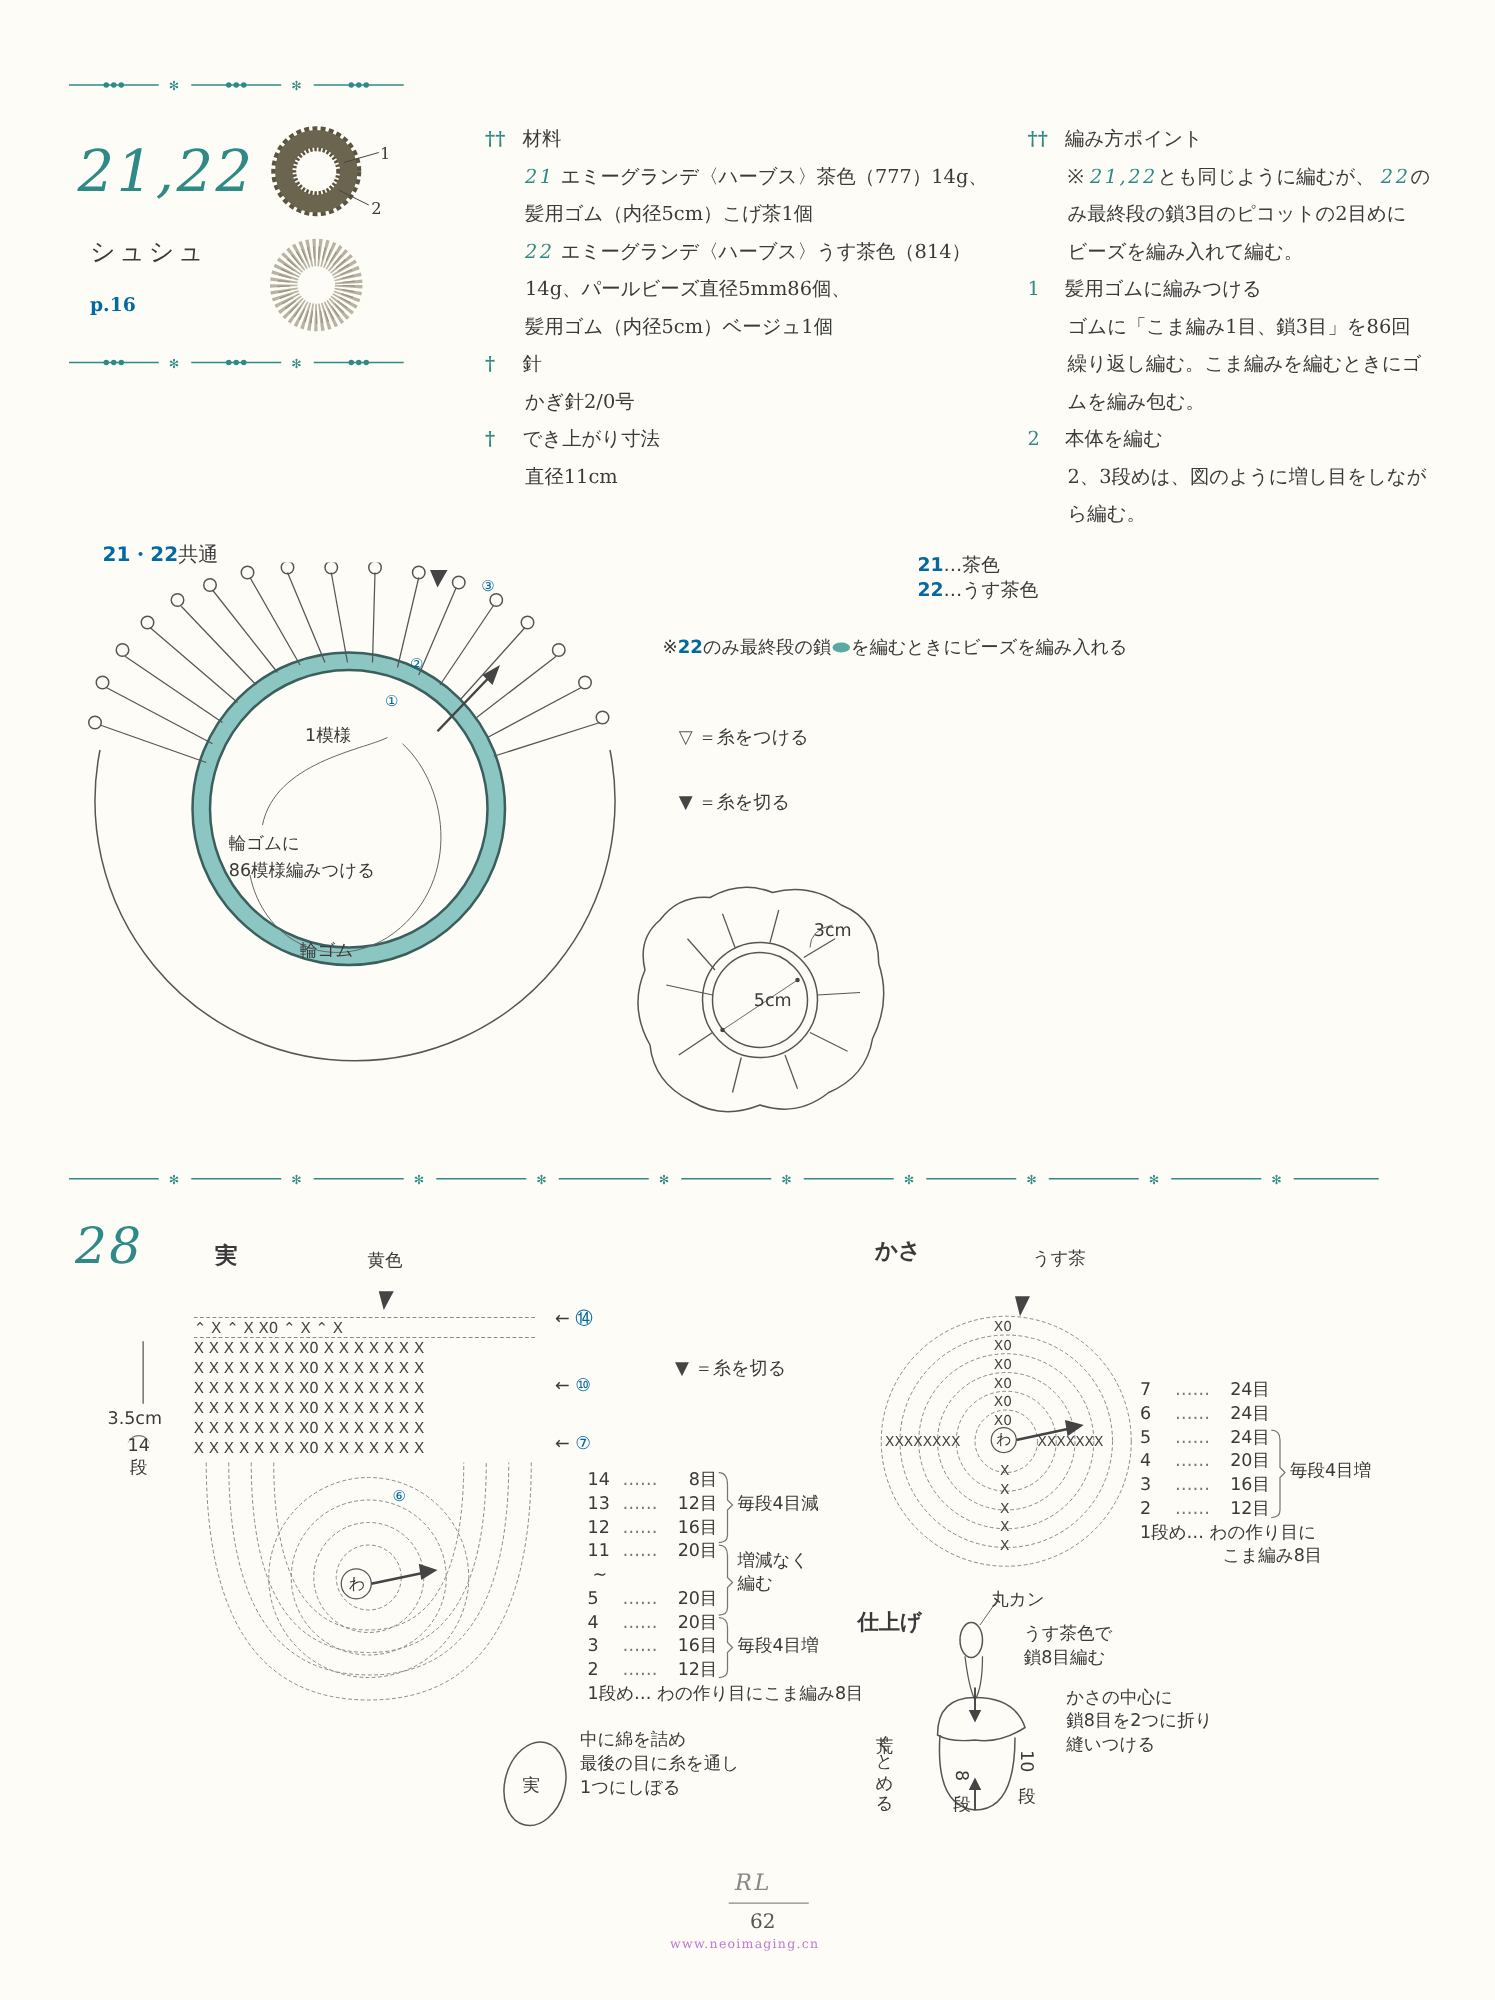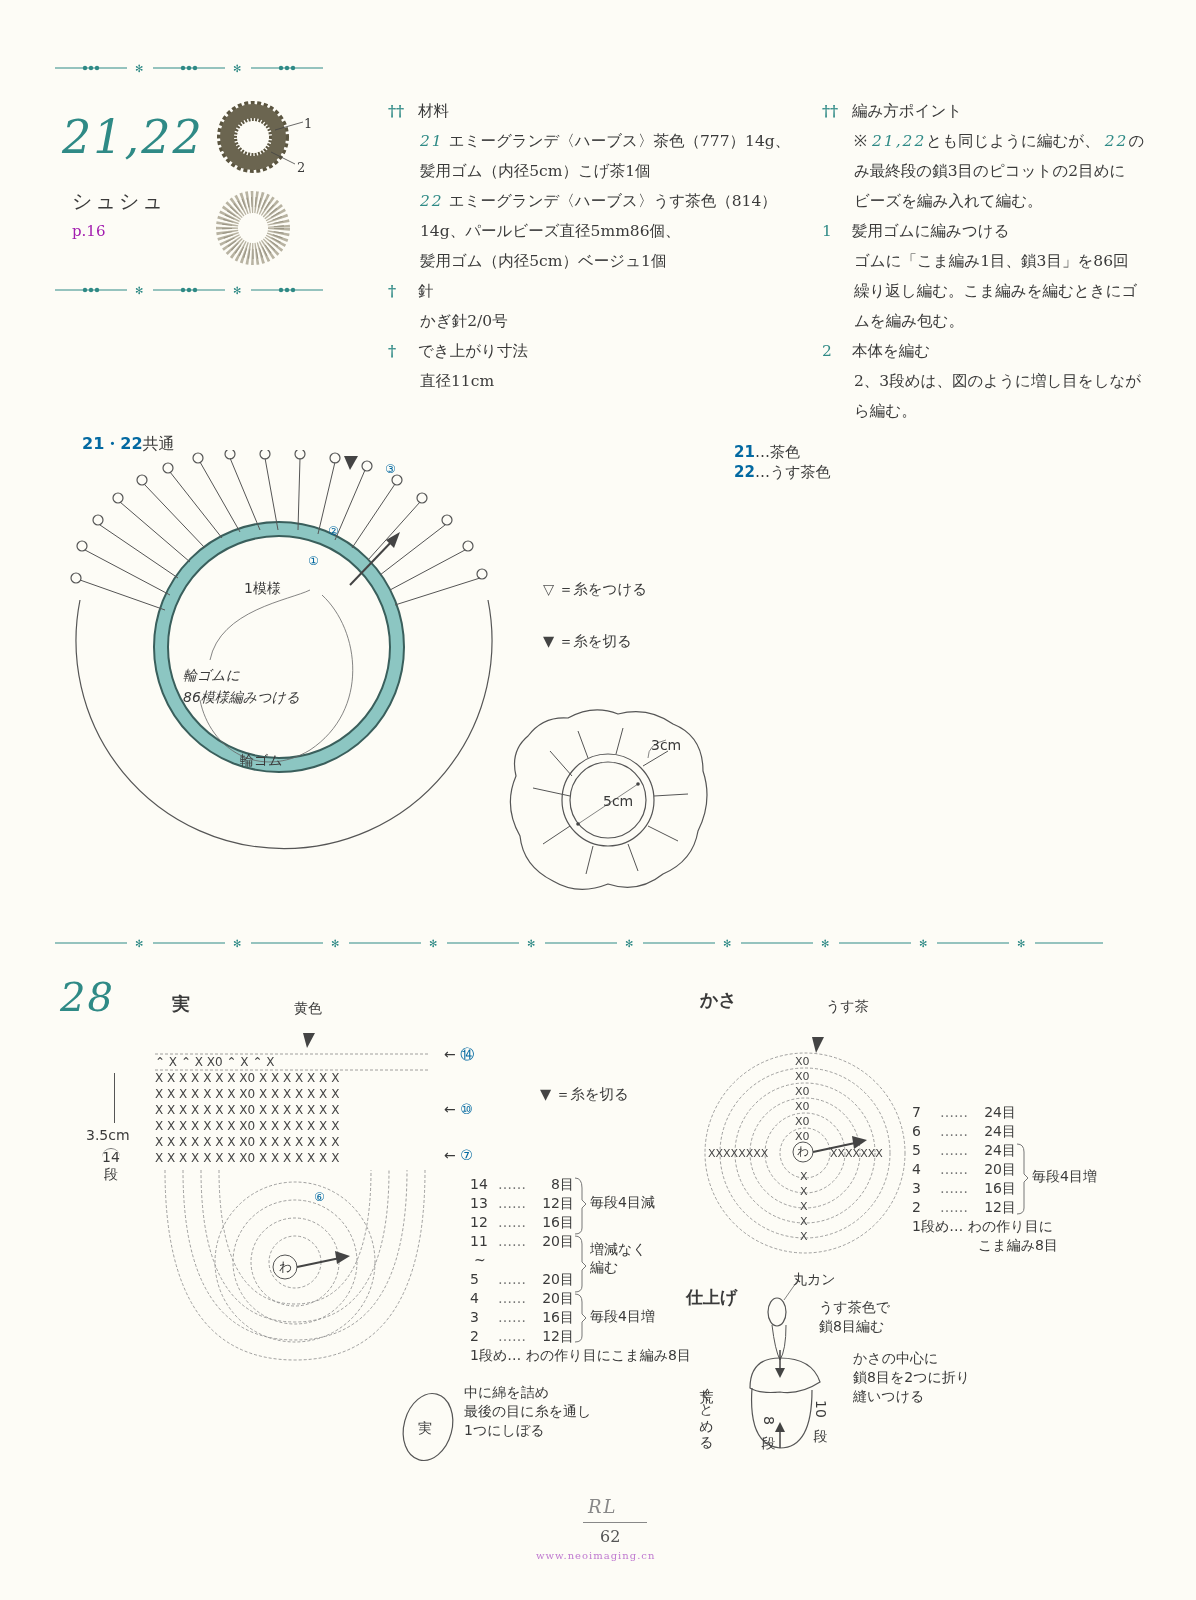--- a/index.html
+++ b/index.html
@@ -64,21 +64,21 @@
     <line x1="196" y1="5" x2="268" y2="5"></line>
         <circle cx="226" cy="5" r="1.6"></circle>
         <circle cx="232" cy="5" r="1.6"></circle>
         <circle cx="238" cy="5" r="1.6"></circle>
   </g>
     </svg>
 </div>
 
 <div class="abs script" style="left:62px;top:110px;font-size:46px;">21,22</div>
 <div class="abs" style="left:72px;top:188px;font-size:20px;letter-spacing:3px;">シュシュ</div>
-<div class="abs" style="left:72px;top:222px;font-size:15px;color:#a21caf;">p.16</div>
+<div class="abs" style="left:72px;top:235px;font-size:15px;color:#0369a1;font-weight:bold;">p.16</div>
 
 <div class="abs" style="left:215px;top:100px;">
   <svg width="110" height="80">
     <circle cx="38" cy="37" r="26" fill="none" stroke="#5b5540" stroke-width="20" stroke-dasharray="3 2"></circle>
     <circle cx="38" cy="37" r="26" fill="none" stroke="#6b6550" stroke-width="14"></circle>
     <line x1="60" y1="30" x2="88" y2="22" stroke="#444" stroke-width="0.8"></line>
     <line x1="56" y1="52" x2="80" y2="64" stroke="#444" stroke-width="0.8"></line>
   </svg>
 </div>
 <div class="abs" style="left:304px;top:116px;font-size:13px;">1</div>
@@ -175,32 +175,33 @@
     <polygon points="284,6 298,6 290,20" fill="#444"></polygon>
 
     <path d="M 262 145 C 300 180, 310 260, 250 300 C 200 330, 150 300, 140 250" fill="none" stroke="#666" stroke-width="0.8"></path>
     <path d="M 250 140 C 230 150, 160 160, 150 210" fill="none" stroke="#666" stroke-width="0.8"></path>
   </svg>
 </div>
 <div class="abs teal small-sans" style="left:308px;top:554px;font-size:12px;">①</div>
 <div class="abs teal small-sans" style="left:328px;top:524px;font-size:12px;">②</div>
 <div class="abs teal small-sans" style="left:385px;top:462px;font-size:12px;">③</div>
 <div class="abs small-sans" style="left:244px;top:580px;font-size:14px;">1模様</div>
-<div class="abs small-sans" style="left:183px;top:664px;font-size:14px;line-height:22px;font-style:italic;">
+<div class="abs small-sans" style="left:183px;top:664px;font-size:14px;line-height:22px;">
   <div>輪ゴムに</div>
   <div>86模様編みつける</div>
 </div>
 <div class="abs small-sans" style="left:240px;top:752px;font-size:14px;">輪ゴム</div>
 
 <div class="abs small-sans" style="left:734px;top:442px;font-size:15px;line-height:20px;">
   <div><span class="teal bold-sans">21</span><span>…茶色</span></div>
   <div><span class="teal bold-sans">22</span><span>…うす茶色</span></div>
 </div>
 
 <div class="abs small-sans" style="left:530px;top:508px;font-size:14.5px;line-height:21px;">
+  <div class="row"><span>※</span><span class="teal bold-sans">22</span><span>のみ最終段の鎖</span><span style="display:inline-block;width:14px;height:8px;border-radius:50%;background:#5aa9a3;margin:0 1px;"></span><span>を編むときにビーズを編み入れる</span></div>
 </div>
 
 <div class="abs small-sans" style="left:543px;top:580px;font-size:14.5px;">
   <span style="color:#555;">▽</span>
   <span>＝糸をつける</span>
 </div>
 <div class="abs small-sans" style="left:543px;top:632px;font-size:14.5px;">
   <span style="color:#444;">▼</span>
   <span>＝糸を切る</span>
 </div>

